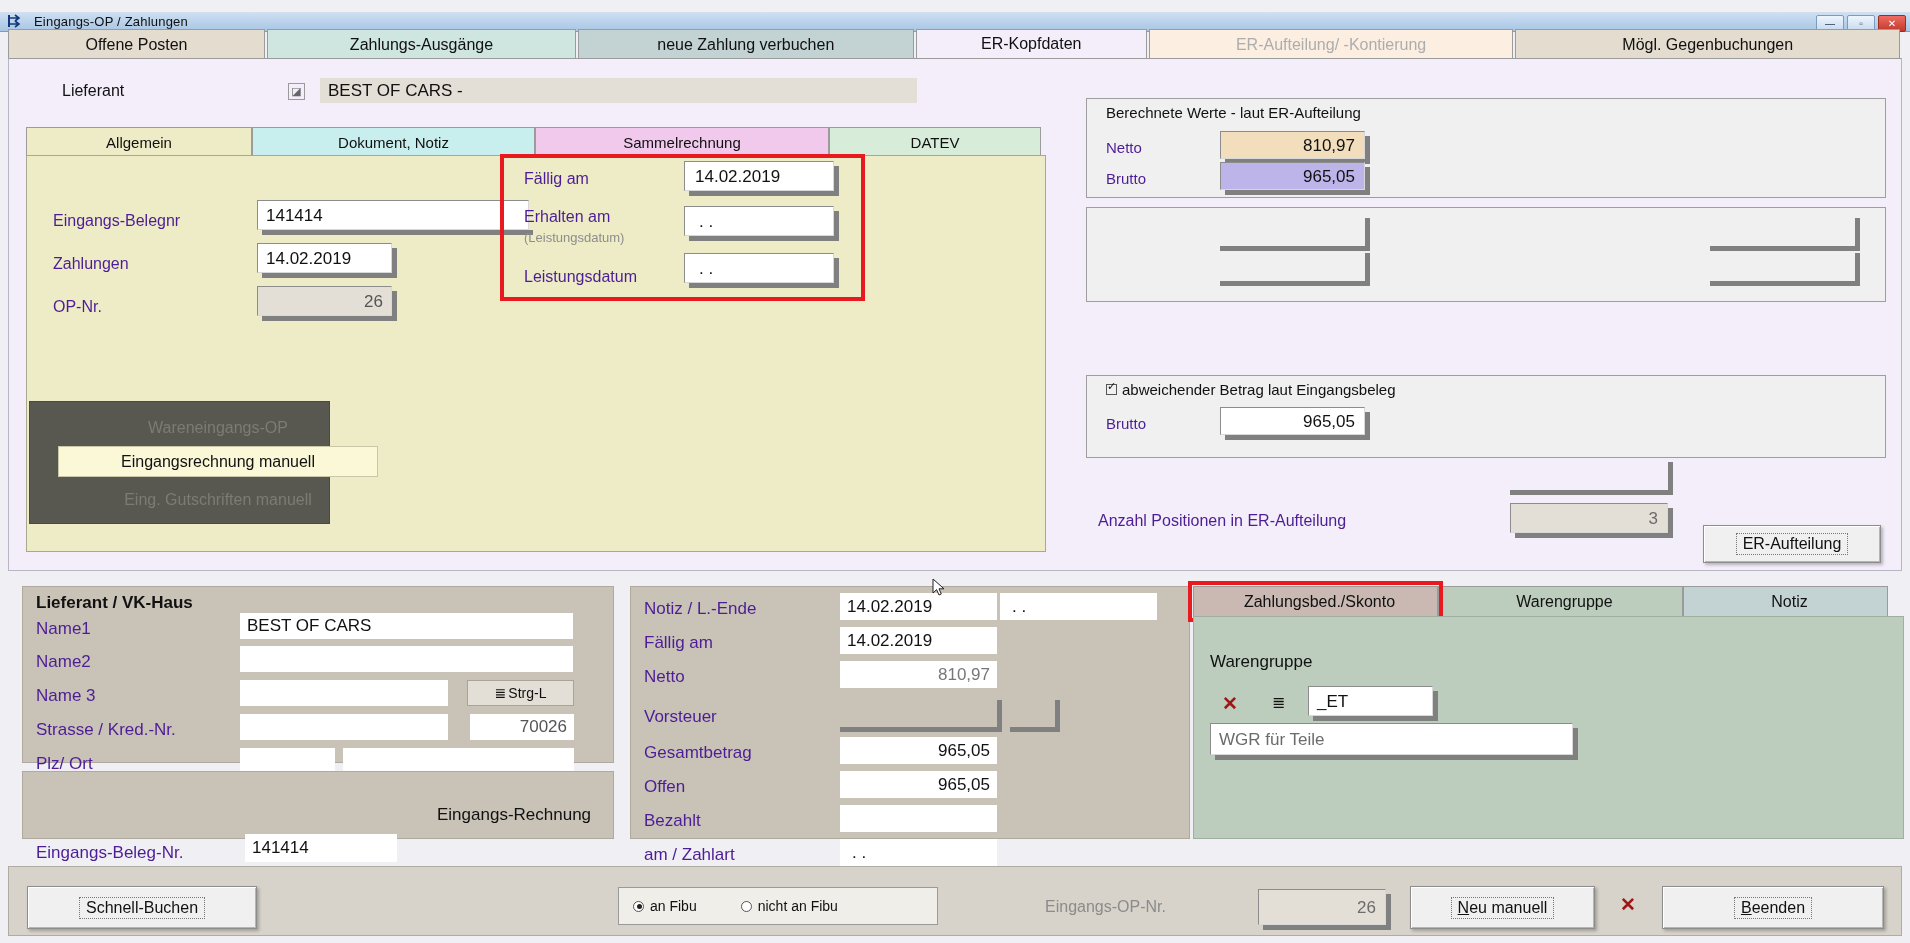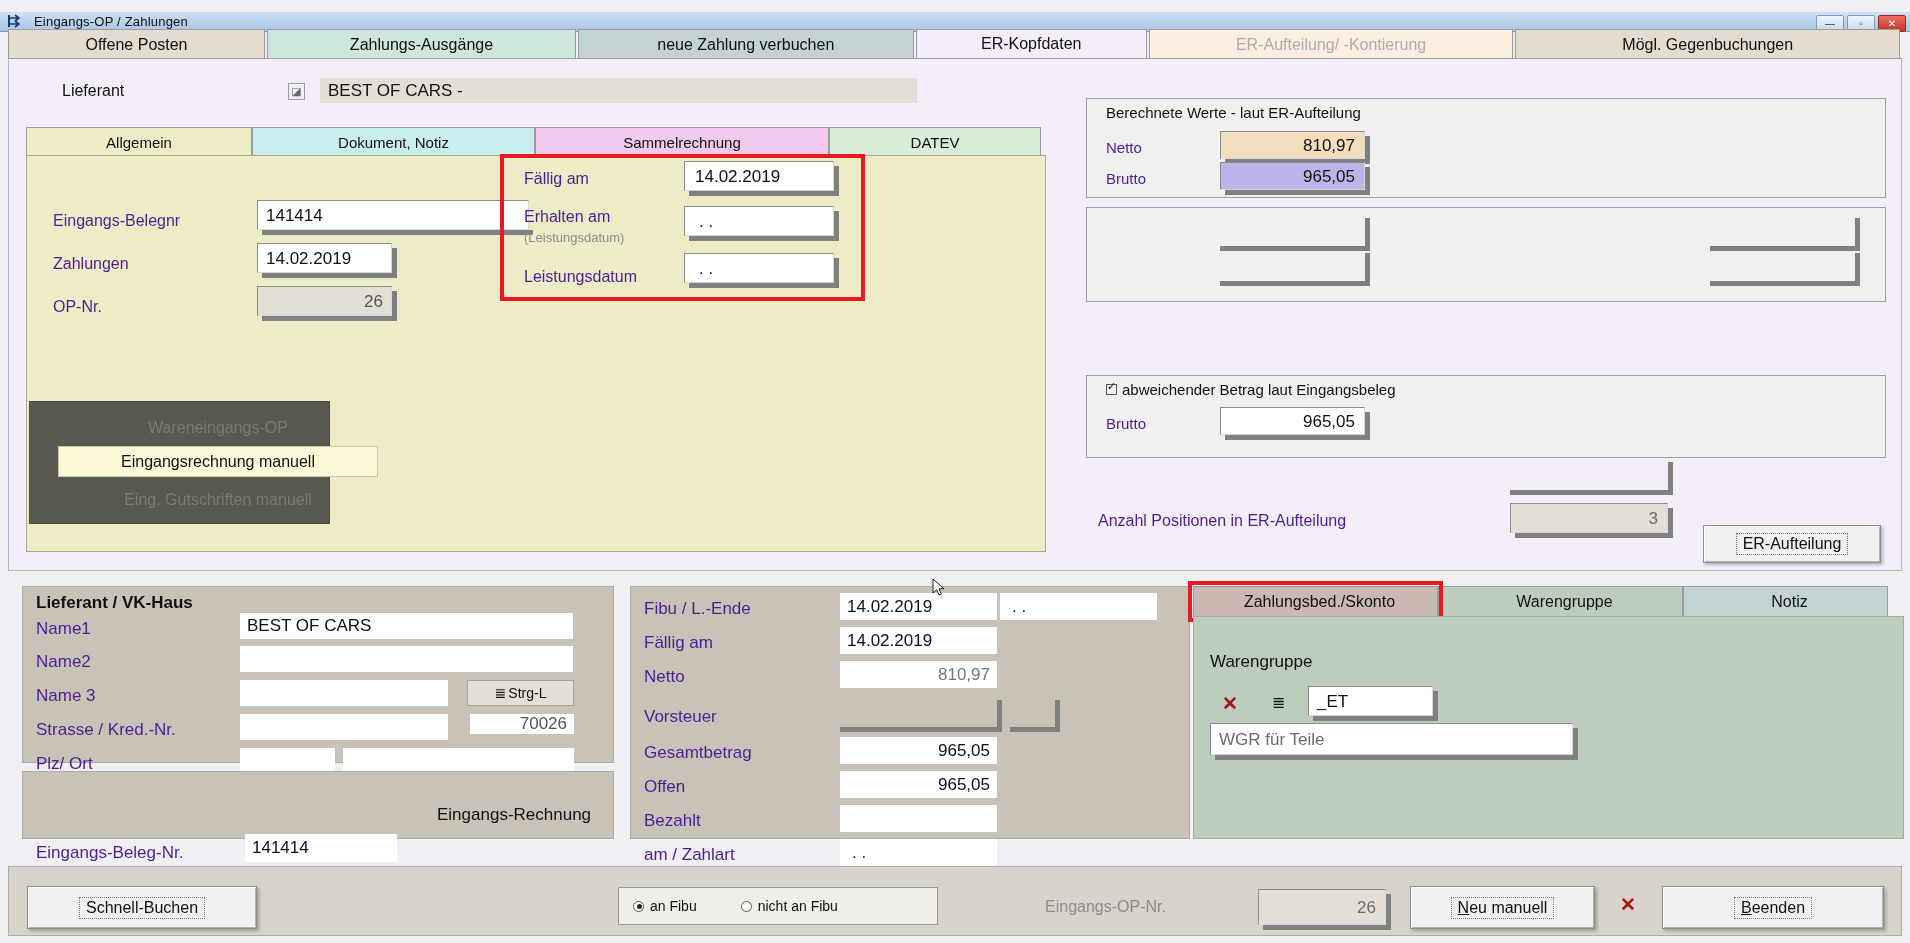--- a/index.html
+++ b/index.html
@@ -322,34 +322,34 @@
 
 <div class="fld-label" style="left:36px;top:686px;font-size:17px;">Name 3</div>
 <div class="flat-white" style="left:240px;top:680px;width:208px;height:26px;padding-left:7px;"></div>
 <div style="position:absolute;left:467px;top:680px;width:107px;height:26px;background:#e3dfd6;border:1px solid #a9a398;display:flex;align-items:center;justify-content:center;font-size:14px;color:#111;">
   <span class="hamb">≣</span>
   <span style="margin-left:3px;">Strg-L</span>
 </div>
 
 <div class="fld-label" style="left:36px;top:720px;font-size:17px;">Strasse / Kred.-Nr.</div>
 <div class="flat-white" style="left:240px;top:714px;width:208px;height:26px;padding-left:7px;"></div>
-<div class="flat-white" style="left:470px;top:714px;width:104px;height:20px;justify-content:flex-end;padding-right:7px;color:#555;">70026</div>
+<div class="flat-white" style="left:470px;top:714px;width:104px;height:26px;justify-content:flex-end;padding-right:7px;color:#555;">70026</div>
 
 <div class="fld-label" style="left:36px;top:754px;font-size:17px;">Plz/ Ort</div>
 <div class="flat-white" style="left:240px;top:748px;width:95px;height:26px;padding-left:7px;"></div>
 <div class="flat-white" style="left:343px;top:748px;width:231px;height:26px;padding-left:7px;"></div>
 
 <div class="lief-card2" style="left:22px;top:771px;"></div>
 <div style="position:absolute;left:437px;top:805px;font-size:17px;color:#111;">Eingangs-Rechnung</div>
 <div class="fld-label" style="left:36px;top:843px;font-size:17px;">Eingangs-Beleg-Nr.</div>
 <div class="flat-white" style="left:245px;top:834px;width:152px;height:28px;padding-left:7px;">141414</div>
 
 <div class="mid-card" style="left:630px;top:586px;"></div>
 
-<div class="fld-label" style="left:644px;top:599px;font-size:17px;">Fibu / L.-Ende</div>
+<div class="fld-label" style="left:644px;top:599px;font-size:17px;">Notiz / L.-Ende</div>
 <div class="flat-white" style="left:840px;top:593px;width:157px;height:27px;padding-left:7px;">14.02.2019</div>
 <div class="flat-white" style="left:1000px;top:593px;width:157px;height:27px;padding-left:12px;">.  .</div>
 
 <div class="fld-label" style="left:644px;top:633px;font-size:17px;">Fällig am</div>
 <div class="flat-white" style="left:840px;top:627px;width:157px;height:27px;padding-left:7px;">14.02.2019</div>
 
 <div class="fld-label" style="left:644px;top:667px;font-size:17px;">Netto</div>
 <div class="flat-white" style="left:840px;top:661px;width:157px;height:27px;justify-content:flex-end;padding-right:7px;color:#777;">810,97</div>
 
 <div class="fld-label" style="left:644px;top:707px;font-size:17px;">Vorsteuer</div>

